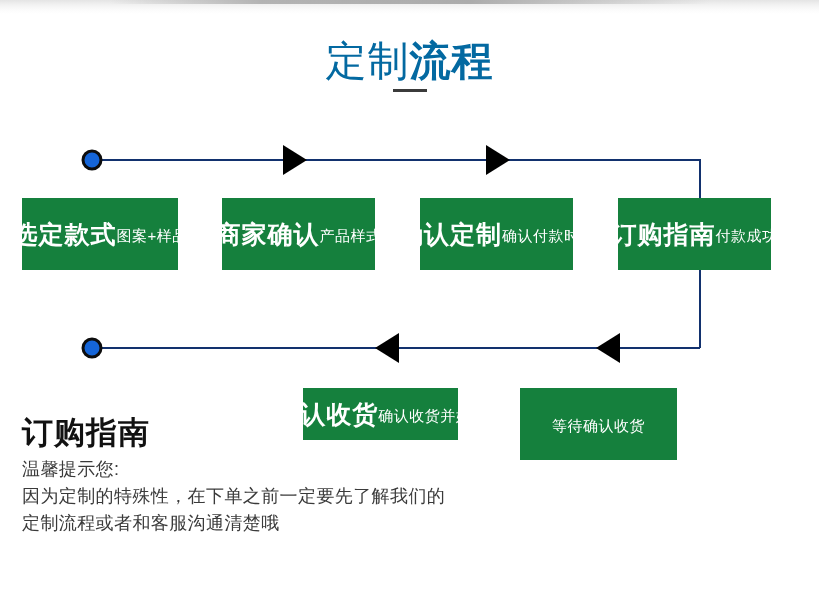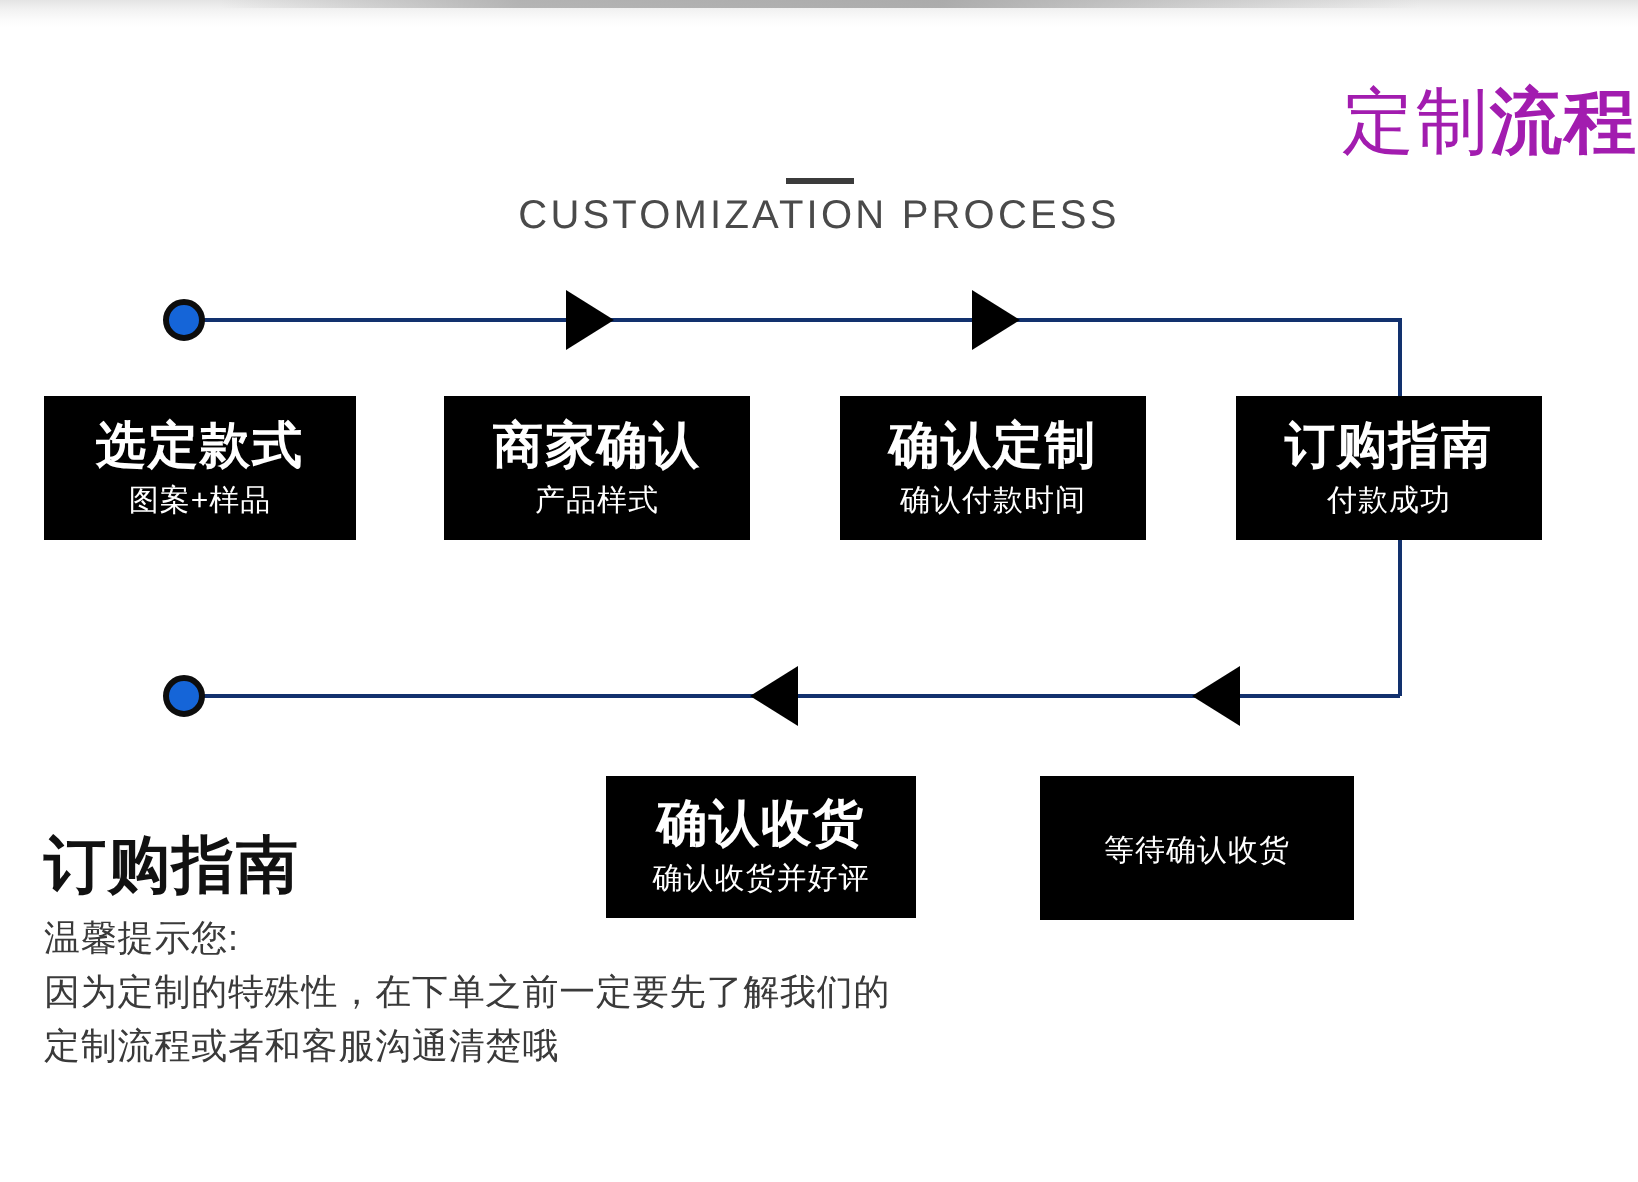--- a/index.html
+++ b/index.html
@@ -37,26 +37,25 @@
 
   
   .heading {
     position: absolute;
     left: 0;
     top: 40px;
     width: 819px;
     text-align: center;
   }
   .heading .cn {
-    font-size: 36px;
+    font-size: 41px;
     line-height: 42px;
     letter-spacing: 1px;
-    color: #a21caf;
+    color: #0369a1;
     white-space: nowrap;
-    text-align: right;
   }
   .heading .cn .light { font-weight: 400; }
   .heading .cn .bold  { font-weight: 700; }
 
   .heading .rule {
     width: 34px;
     height: 3px;
     background: #3b3b3b;
     margin: 7px auto 4px auto;
   }
@@ -69,24 +68,24 @@
     font-weight: 400;
     white-space: nowrap;
   }
 
   
   .flow { position: absolute; left: 0; top: 0; width: 819px; height: 591px; pointer-events: none; }
 
   
   .pbox {
     position: absolute;
-    background: #000000;
+    background: #15803d;
     color: #ffffff;
     display: flex;
-    flex-direction: column;
+    flex-direction: row;
     align-items: center;
     justify-content: center;
     box-sizing: border-box;
   }
   .pbox .title {
     font-size: 25px;
     line-height: 30px;
     font-weight: 700;
     letter-spacing: 1px;
     white-space: nowrap;
@@ -120,21 +119,20 @@
 </style>
 </head>
 <body>
 
 <div class="top-shade"></div>
 <div class="top-shade-edge"></div>
 
 <div class="heading">
   <div class="cn"><span class="light">定制</span><span class="bold">流程</span></div>
   <div class="rule"></div>
-  <div class="en">CUSTOMIZATION PROCESS</div>
 </div>
 
 <svg class="flow" viewBox="0 0 819 591" width="819" height="591">
 
   <path d="M 92 160 L 700 160 L 700 348" fill="none" stroke="#12316e" stroke-width="2"></path>
 
   <path d="M 92 348 L 700 348" fill="none" stroke="#12316e" stroke-width="2"></path>
 
   <polygon points="283,145 307,160 283,175" fill="#000000"></polygon>
   <polygon points="486,145 510,160 486,175" fill="#000000"></polygon>
@@ -159,21 +157,21 @@
 <div class="pbox" style="left:420px; top:198px; width:153px; height:72px;">
   <div class="title">确认定制</div>
   <div class="sub">确认付款时间</div>
 </div>
 
 <div class="pbox" style="left:618px; top:198px; width:153px; height:72px;">
   <div class="title">订购指南</div>
   <div class="sub">付款成功</div>
 </div>
 
-<div class="pbox" style="left:303px; top:388px; width:155px; height:71px;">
+<div class="pbox" style="left:303px; top:388px; width:155px; height:52px;">
   <div class="title">确认收货</div>
   <div class="sub">确认收货并好评</div>
 </div>
 
 <div class="pbox" style="left:520px; top:388px; width:157px; height:72px;">
   <div class="sub">等待确认收货</div>
 </div>
 
 <div class="note">
   <div class="note-title">订购指南</div>

